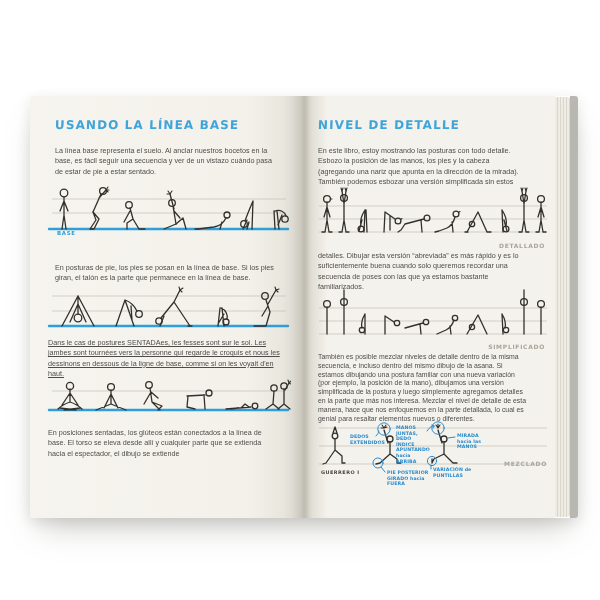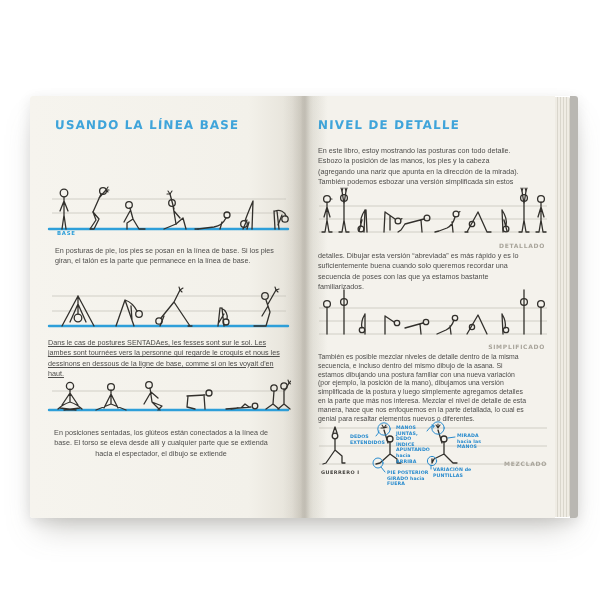--- a/index.html
+++ b/index.html
@@ -47,20 +47,21 @@
 </head>
 <body>
 
 <div class="book">
   <div class="back-cover"></div>
   <div class="page-edges"></div>
 
   <div class="page page-left">
     <div class="pg-title" style="left:25px; top:22px;">USANDO LA LÍNEA BASE</div>
 
+    <div class="para" style="left:25px; top:50px; width:218px;">La línea base representa el suelo. Al anclar nuestros bocetos en la base, es fácil seguir una secuencia y ver de un vistazo cuándo pasa de estar de pie a estar sentado.</div>
 
     <div class="figrow" style="left:16px; top:88px;">
       <svg width="245" height="52" viewBox="0 0 245 52">
         <line class="gl" x1="6" y1="15" x2="240" y2="15"></line>
         <line class="gl" x1="6" y1="29" x2="240" y2="29"></line>
         <line class="bl" x1="3" y1="45" x2="242" y2="45"></line>
         <g class="ink">
           <circle cx="18" cy="9" r="3.8"></circle>
             <path d="M18,13 L18,31 M18,17 L14,27 M18,17 L22,27 M18,31 L16,45 M18,31 L20,45"></path>
         </g>
@@ -92,21 +93,21 @@
         </g>
         <g class="ink">
           <path d="M229,45 L228,27 M233,45 L231,27 M229,27 C234,25 239,28 240,32"></path>
             <circle cx="239" cy="35" r="3.2"></circle>
             <path d="M236,31 L232,41"></path>
         </g>
       </svg>
     </div>
     <div class="hand-label blue" style="left:27px; top:134px;">BASE</div>
 
-    <div class="para" style="left:25px; top:150px; width:224px;">En posturas de pie, los pies se posan en la línea de base. Si los pies giran, el talón es la parte que permanece en la línea de base.</div>
+    <div class="para" style="left:25px; top:167px; width:224px;">En posturas de pie, los pies se posan en la línea de base. Si los pies giran, el talón es la parte que permanece en la línea de base.</div>
 
     <div class="figrow" style="left:16px; top:182px;">
       <svg width="245" height="55" viewBox="0 0 245 55">
         <line class="gl" x1="6" y1="18" x2="240" y2="18"></line>
         <line class="gl" x1="6" y1="33" x2="240" y2="33"></line>
         <line class="bl" x1="3" y1="48" x2="242" y2="48"></line>
         <g class="ink">
           <path d="M16,48 L32,18 M48,48 L32,18 M32,18 L32,36 M32,26 L24,44 M32,26 L40,44"></path>
             <circle cx="32" cy="40" r="3.8"></circle>
         </g>
@@ -161,21 +162,21 @@
         <g class="ink">
           <circle cx="228" cy="10" r="3.2"></circle>
             <path d="M228,13 L227,26 M227,26 L220,31 M227,26 L233,31"></path>
           <circle cx="238" cy="8" r="3.2"></circle>
             <path d="M238,11 L238,26 M238,26 L232,31 M238,26 L244,31 M239,12 L243,5"></path>
           <path class="ink-t" d="M243,5 L242,2 M243,5 L245,3 M243,5 L245,6"></path>
         </g>
       </svg>
     </div>
 
-    <div class="para" style="left:18px; top:332px; width:226px;text-align:center;">En posiciones sentadas, los glúteos están conectados a la línea de base. El torso se eleva desde allí y cualquier parte que se extienda hacia el espectador, el dibujo se extiende</div>
+    <div class="para" style="left:18px; top:332px; width:226px;">En posiciones sentadas, los glúteos están conectados a la línea de base. El torso se eleva desde allí y cualquier parte que se extienda hacia el espectador, el dibujo se extiende</div>
   </div>
 
   <div class="page page-right">
     <div class="pg-title" style="left:15px; top:22px;">NIVEL DE DETALLE</div>
 
     <div class="para" style="left:15px; top:50px; width:206px;">En este libro, estoy mostrando las posturas con todo detalle. Esbozo la posición de las manos, los pies y la cabeza (agregando una nariz que apunta en la dirección de la mirada). También podemos esbozar una versión simplificada sin estos</div>
 
     <div class="figrow" style="left:14px; top:90px;">
       <svg width="232" height="60" viewBox="0 0 232 60">
         <line class="gl" x1="2" y1="20" x2="230" y2="20"></line>

